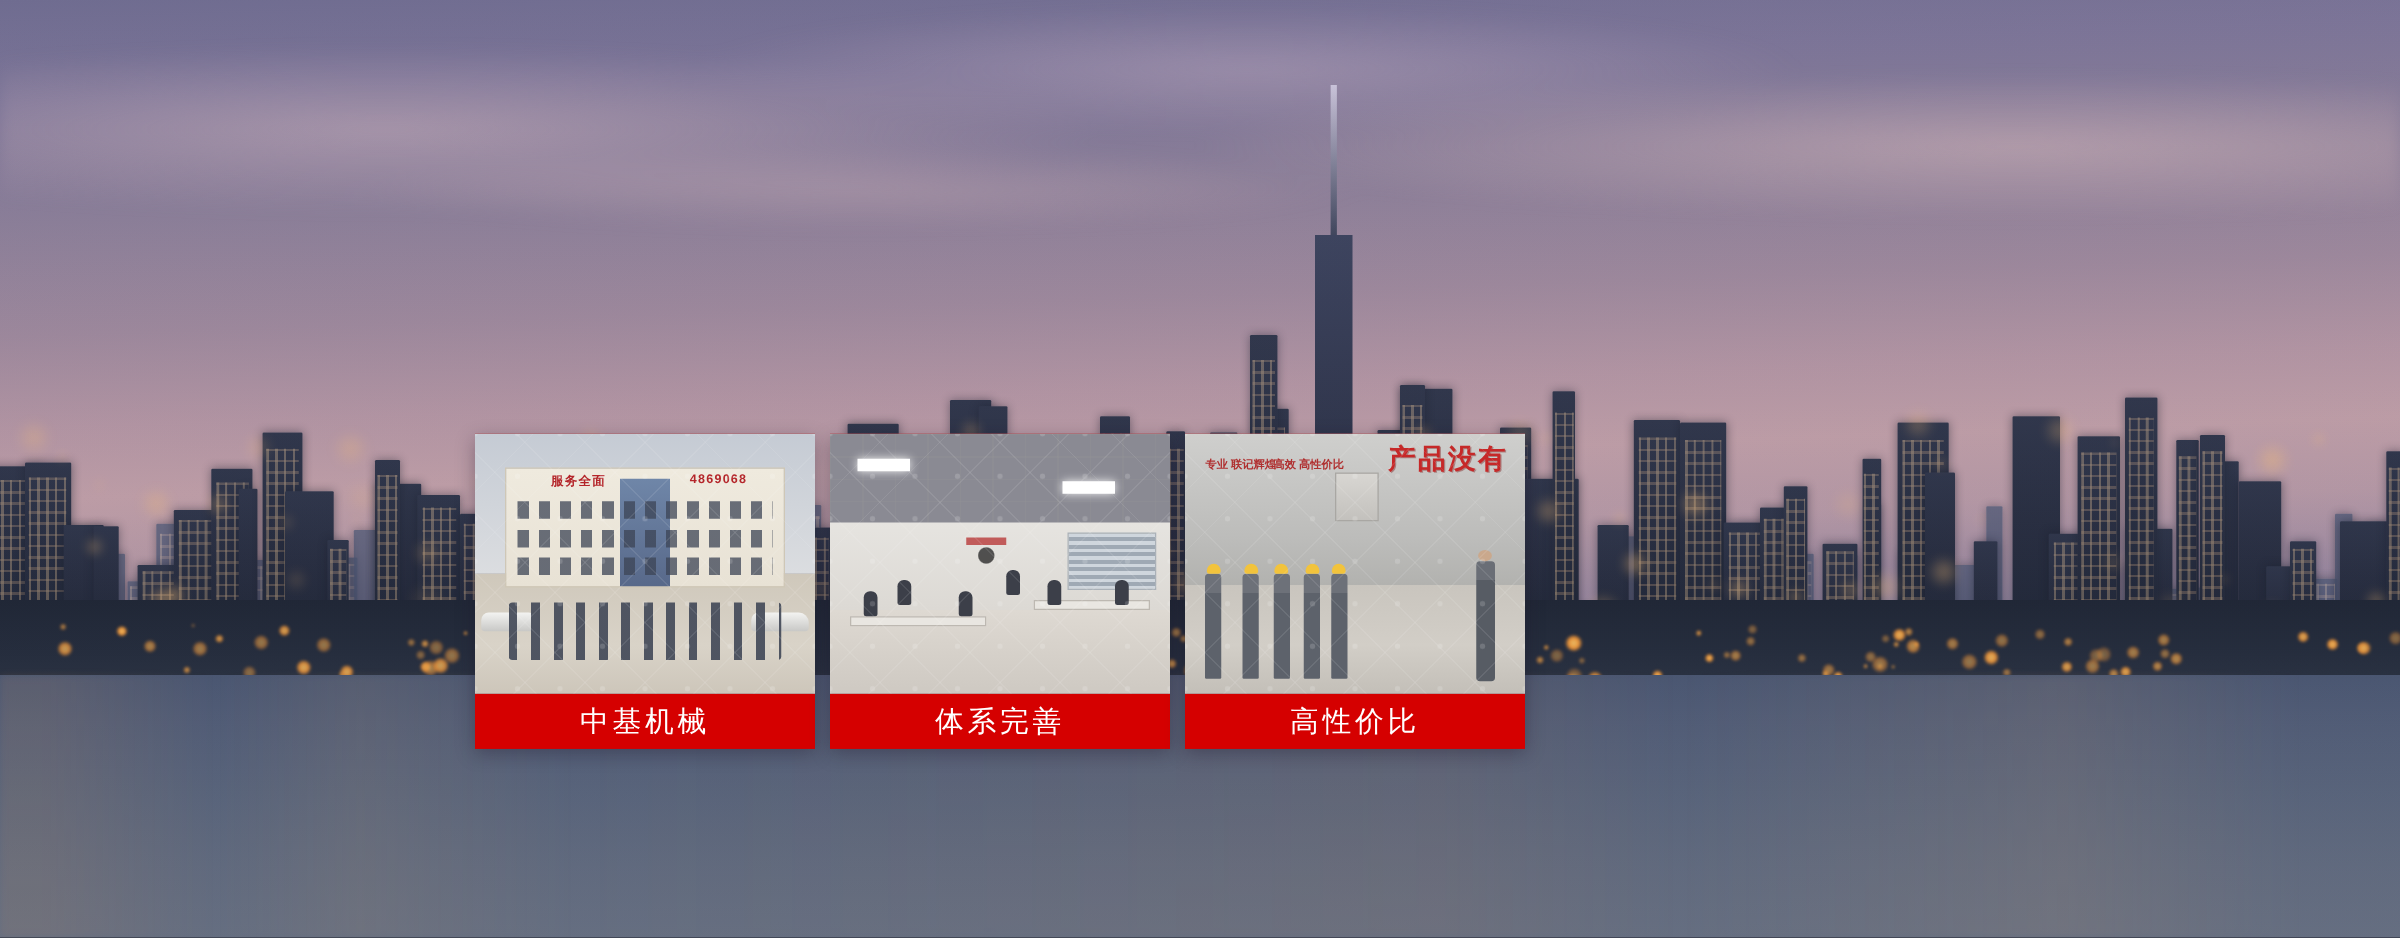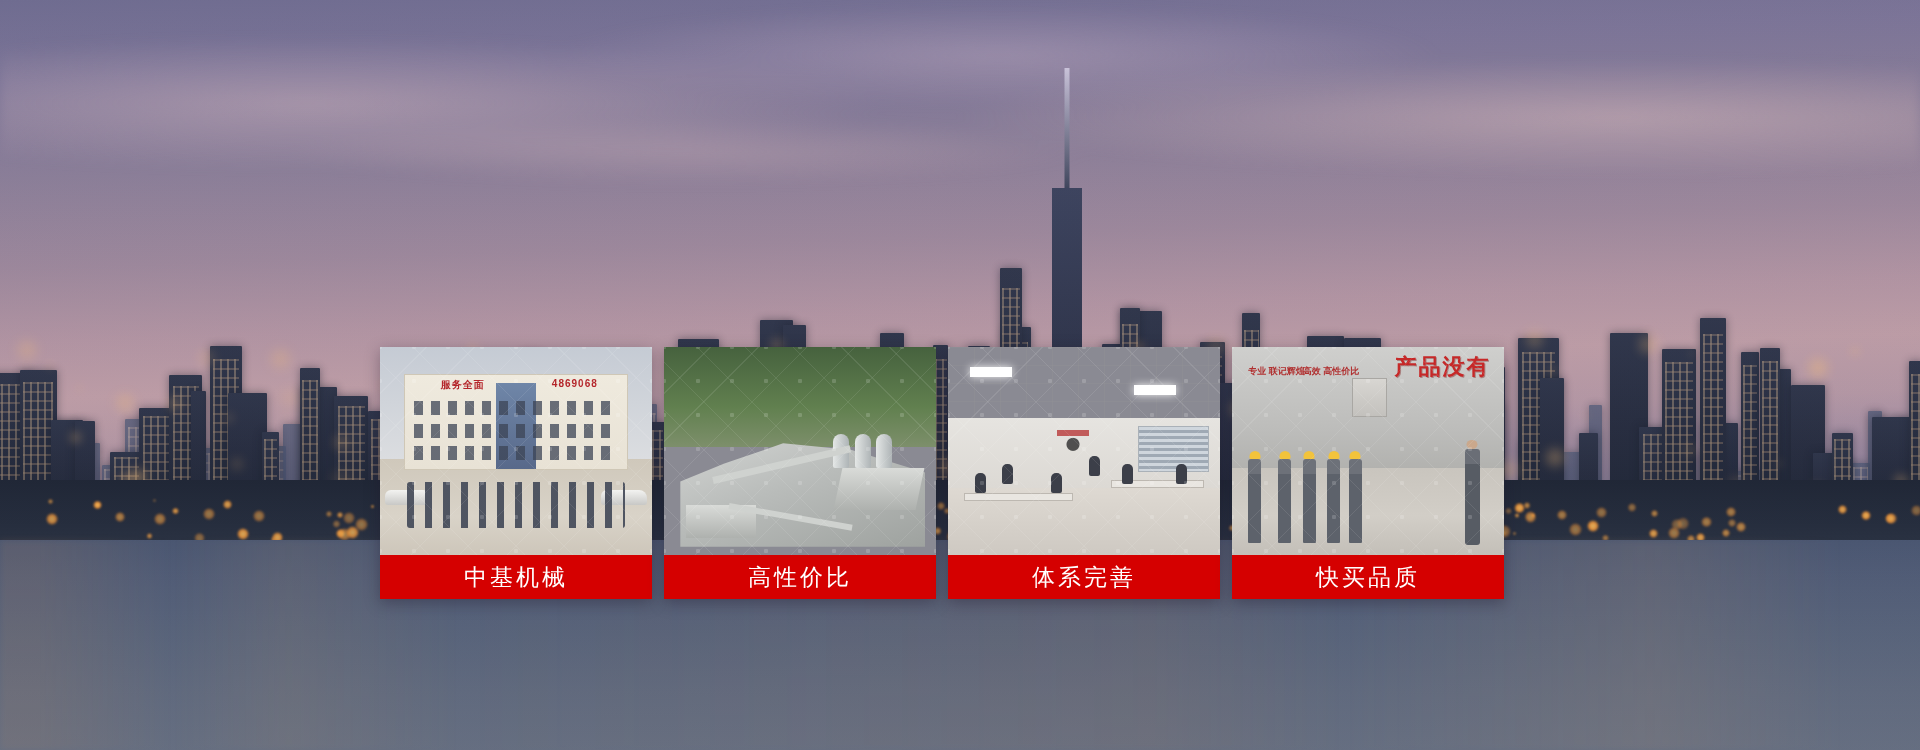--- a/index.html
+++ b/index.html
@@ -663,35 +663,20 @@
             <div class="floor" style="top:28%"></div>
             <div class="floor" style="top:52%"></div>
             <div class="floor" style="top:76%"></div>
           </div>
           <div class="people"></div>
           <div class="wm"></div>
         </div>
         <div class="cap">中基机械</div>
       </div>
 
-      <div class="card">
-        <div class="thumb t2">
-          <div class="fields"></div>
-          <div class="plant"></div>
-          <div class="silo" style="right:16%"></div>
-          <div class="silo" style="right:24%"></div>
-          <div class="silo" style="right:32%"></div>
-          <div class="shed" style="left:8%;bottom:8%;width:26%;height:16%"></div>
-          <div class="shed" style="right:6%;bottom:22%;width:30%;height:20%;transform:skewX(-12deg)"></div>
-          <div class="belt" style="left:18%;bottom:34%;width:52%;height:7px;transform:rotate(-13deg)"></div>
-          <div class="belt" style="left:24%;bottom:22%;width:46%;height:6px;transform:rotate(10deg)"></div>
-          <div class="wm"></div>
-        </div>
-        <div class="cap">高性价比</div>
-      </div>
 
       <div class="card">
         <div class="thumb t3">
           <div class="ceil">
             <div class="lamp" style="left:8%;top:28%"></div>
             <div class="lamp" style="right:16%;top:54%"></div>
           </div>
           <div class="wall"></div>
           <div class="decal"></div>
           <div class="win"></div>
@@ -719,18 +704,18 @@
           </div>
           <div class="grnd"></div>
           <div class="wk" style="left:6%"></div>
           <div class="wk" style="left:17%"></div>
           <div class="wk" style="left:26%"></div>
           <div class="wk" style="left:35%"></div>
           <div class="wk" style="left:43%"></div>
           <div class="boss"></div>
           <div class="wm"></div>
         </div>
-        <div class="cap">快买品质</div>
+        <div class="cap">高性价比</div>
       </div>
 
     </div>
   </div>
 </div>
 
 </body></html>

